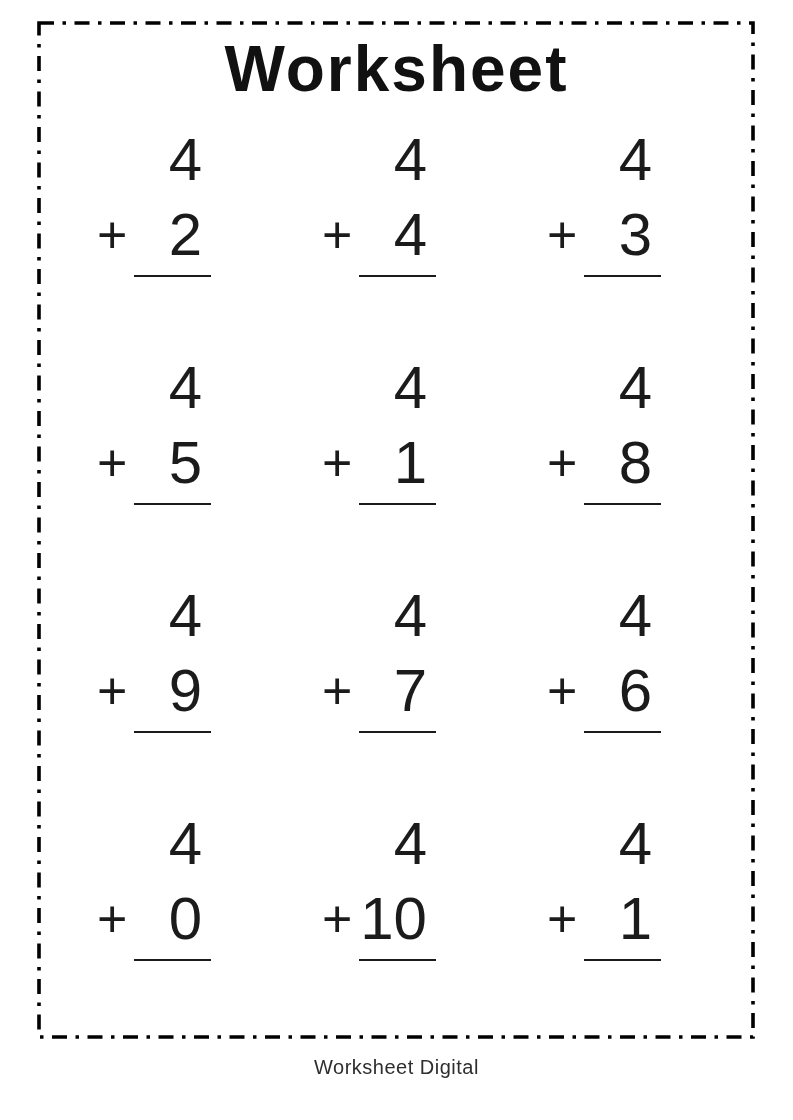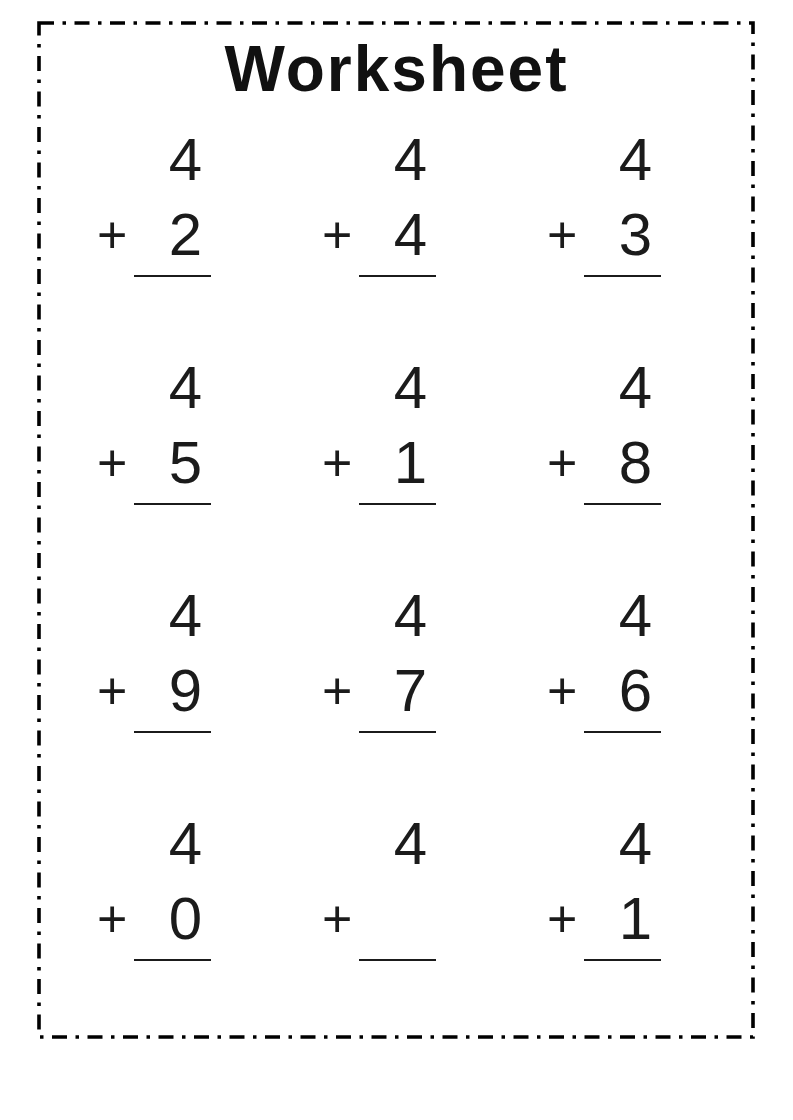--- a/index.html
+++ b/index.html
@@ -194,29 +194,31 @@
         <span class="op">+</span>
         <span class="bottom-num">0</span>
       </div>
       <div class="answer-line"></div>
     </div>
 
     <div class="problem">
       <div class="num-row">4</div>
       <div class="bottom-row">
         <span class="op">+</span>
+        <span class="bottom-num">10</span>
       </div>
       <div class="answer-line"></div>
     </div>
 
     <div class="problem">
       <div class="num-row">4</div>
       <div class="bottom-row">
         <span class="op">+</span>
         <span class="bottom-num">1</span>
       </div>
       <div class="answer-line"></div>
     </div>
 
   </div>
 
+  <div class="footer">Worksheet Digital</div>
 
 </div>
 
 </body></html>

